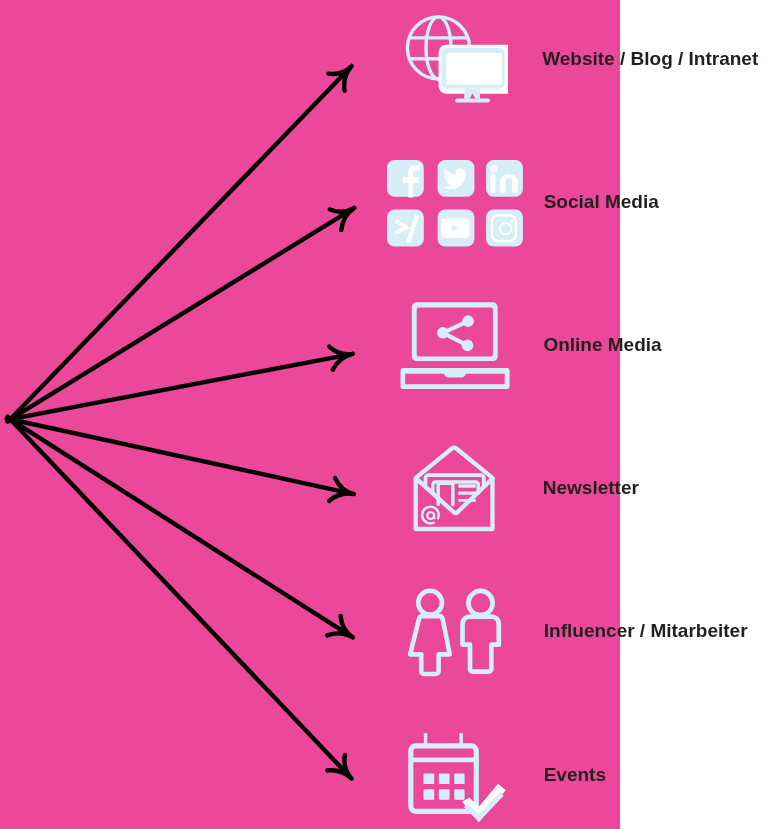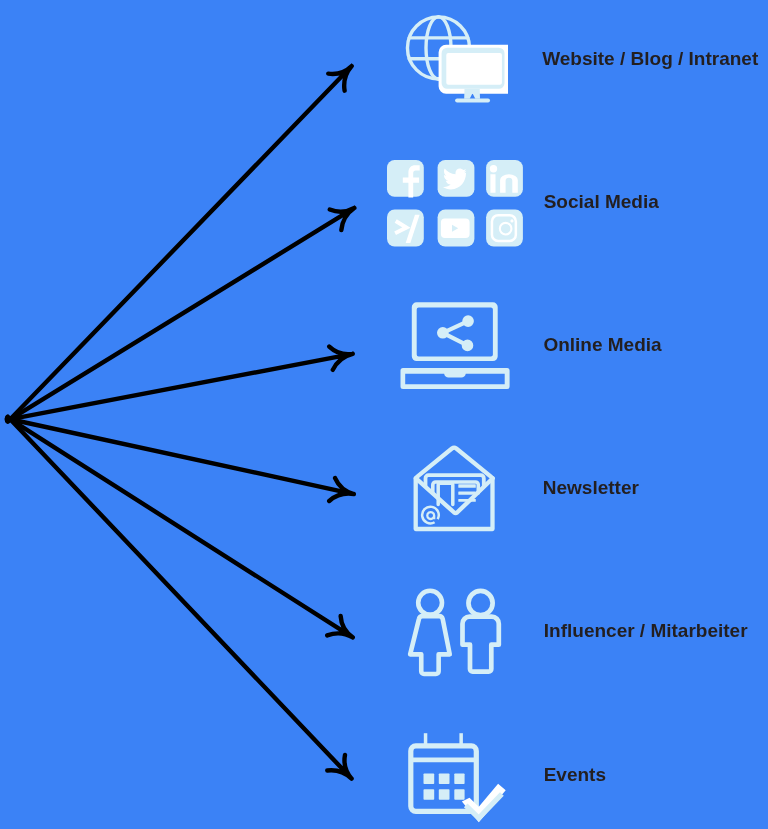--- a/index.html
+++ b/index.html
@@ -1,19 +1,19 @@
 <!DOCTYPE html>
 <html><head>
 <meta charset="utf-8">
 <title>Channels diagram</title>
 <style>
   html,body{margin:0;padding:0;background:#ffffff;}
   body{width:768px;height:829px;overflow:hidden;
        font-family:"Liberation Sans",sans-serif;-webkit-font-smoothing:antialiased;}
-  #stage{position:relative;width:768px;height:829px;background:#3b82f6;}
+  #stage{position:relative;width:620px;height:829px;background:#ec4899;}
   .arrows{position:absolute;left:0;top:0;width:768px;height:829px;}
   .icon{position:absolute;}
   .label{position:absolute;font-weight:700;color:#231f20;font-size:19px;
          white-space:nowrap;line-height:0;}
 </style>
 </head>
 <body>
 
 <div id="stage">
   <svg class="arrows" viewBox="0 0 768 829">

